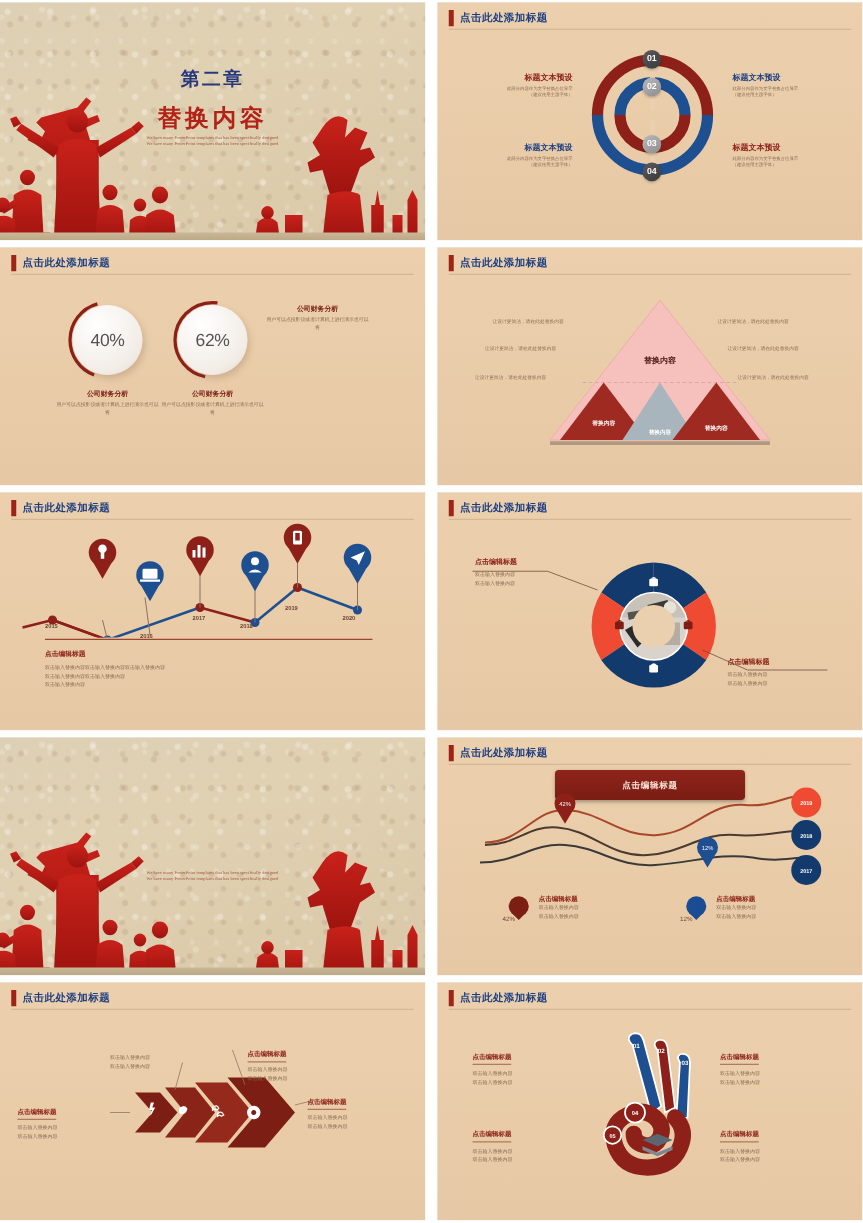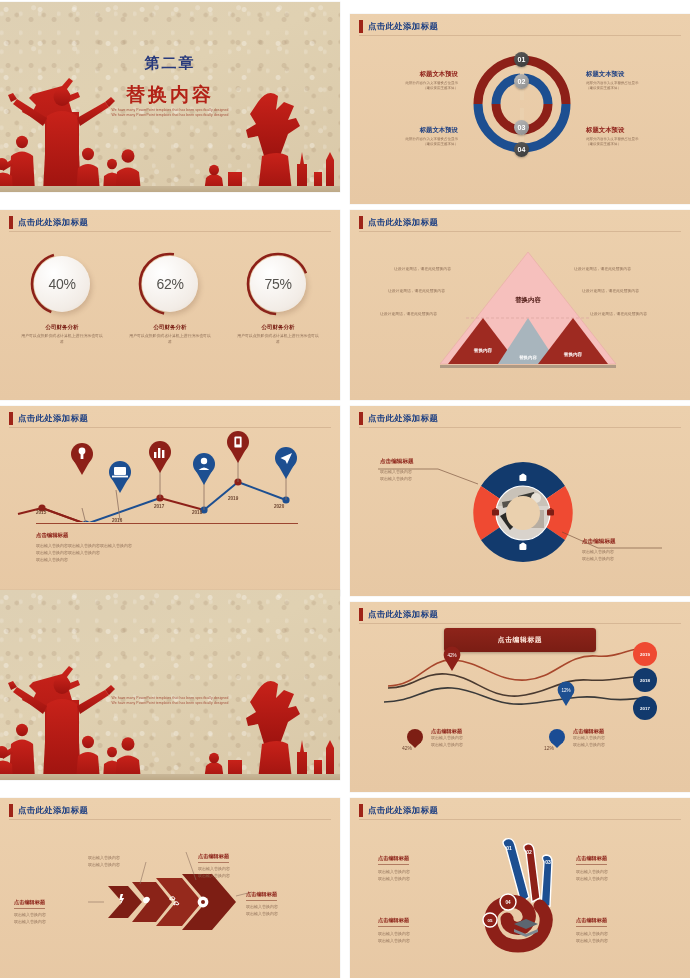--- a/index.html
+++ b/index.html
@@ -27,22 +27,23 @@
   
   .slide.paper {
     background:
       radial-gradient(circle at 18% 22%, rgba(255,255,255,.30) 0 2px, transparent 3px),
       radial-gradient(circle at 62% 48%, rgba(160,130,100,.22) 0 1.5px, transparent 3px),
       radial-gradient(circle at 82% 14%, rgba(255,255,255,.22) 0 2px, transparent 3px),
       radial-gradient(circle at 35% 76%, rgba(150,120,90,.18) 0 2px, transparent 3px),
       radial-gradient(circle at 8% 62%, rgba(255,255,255,.18) 0 1.5px, transparent 3px),
       linear-gradient(160deg,#ded0b4 0%,#e0d1b2 40%,#d9c8a8 100%);
     background-size: 34px 34px, 27px 27px, 41px 41px, 23px 23px, 19px 19px, 100% 100%;
-  }
-  .slide.plain { background:linear-gradient(180deg,#ecd0ad 0%,#e7c8a4 100%);margin-top:12px; }
+    font-family: Liberation Serif, serif;
+  }
+  .slide.plain { background:linear-gradient(180deg,#ecd0ad 0%,#e7c8a4 100%); }
 
   
   .shdr { position:absolute; left:9px; top:6px; display:flex; align-items:center; gap:5px; }
   .shdr .bar { width:4px; height:13px; background:#9e2418; display:block; }
   .shdr .tx {
     font-size:8.4px; font-weight:bold; color:#1d3f82; letter-spacing:.4px;
     white-space:nowrap; line-height:13px;
   }
   .hr-under { position:absolute; left:9px; top:21px; width:322px; height:1px;
              background:rgba(150,110,80,.25); }
@@ -76,21 +77,21 @@
     position:absolute; width:15px; height:15px; border-radius:50%;
     background:linear-gradient(145deg,#b9b9b9,#8d8d8d);
     color:#fff; font-size:7px; font-weight:bold;
     display:flex; align-items:center; justify-content:center;
     box-shadow:0 1px 2px rgba(0,0,0,.25);
   }
   .s2num.d { background:linear-gradient(145deg,#5b5b5b,#3a3a3a); }
 
   
   .pct-wrap { position:absolute; top:40px; left:0; width:100%;
-              display:flex; justify-content:center; gap:24px; }
+              display:flex; justify-content:center; }
   .pct-item { width:84px; text-align:center; }
   .pct-ring { position:relative; width:68px; height:68px; margin:0 auto; }
   .pct-ring .ball {
     position:absolute; left:6px; top:6px; width:56px; height:56px; border-radius:50%;
     background:radial-gradient(circle at 35% 30%,#ffffff,#f2ece6 70%,#e4d9cd);
     box-shadow:2px 3px 5px rgba(120,80,60,.22);
     display:flex; align-items:center; justify-content:center;
   }
   .pct-ring .ball span { font-size:14px; color:#55534f; letter-spacing:-.3px; }
   .pct-ring svg { position:absolute; left:0; top:0; }
@@ -293,28 +294,20 @@
             <circle cx="34" cy="34" r="30" fill="none" stroke="#8d2018" stroke-width="2.6" stroke-dasharray="92 96" stroke-dashoffset="-100" stroke-linecap="butt" transform="rotate(-90 34 34)"></circle>
           </svg>
           <div class="ball">
             <span>62%</span>
           </div>
         </div>
         <div class="pct-h">公司财务分析</div>
         <div class="pct-p">用户可以点投影仪或者计算机上进行演示也可以将</div>
       </div>
       <div class="pct-item">
-        <div class="pct-ring">
-          <svg width="68" height="68" viewBox="0 0 68 68">
-            <circle cx="34" cy="34" r="30" fill="none" stroke="#8d2018" stroke-width="2.6" stroke-dasharray="128 60" stroke-dashoffset="-96" stroke-linecap="butt" transform="rotate(-90 34 34)"></circle>
-          </svg>
-          <div class="ball">
-            <span>75%</span>
-          </div>
-        </div>
         <div class="pct-h">公司财务分析</div>
         <div class="pct-p">用户可以点投影仪或者计算机上进行演示也可以将</div>
       </div>
     </div>
   </div>
 
   <div class="slide plain">
     <div class="shdr">
       <span class="bar"></span>
       <span class="tx">点击此处添加标题</span>

